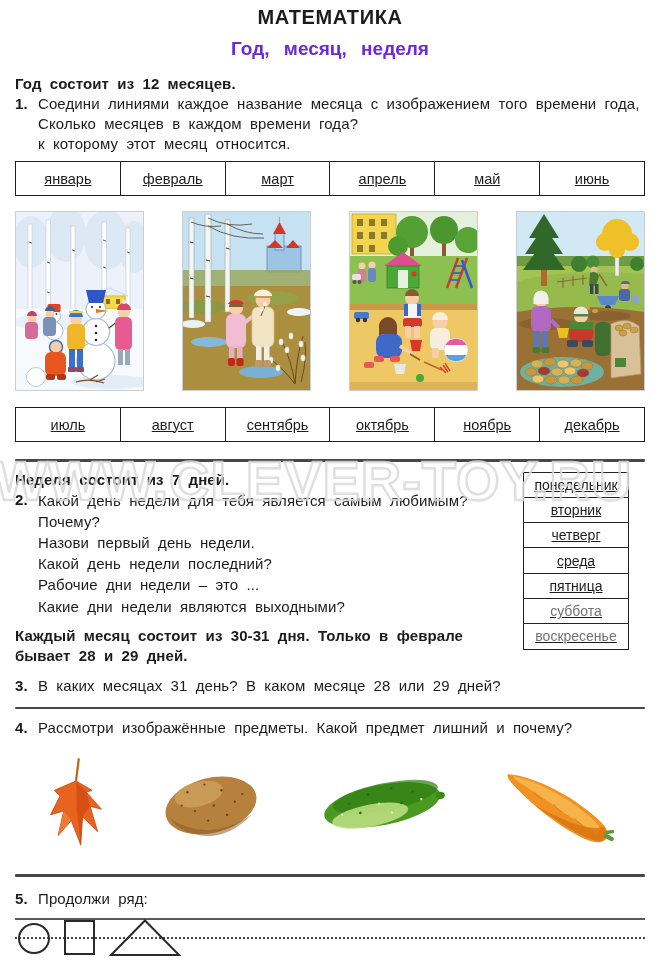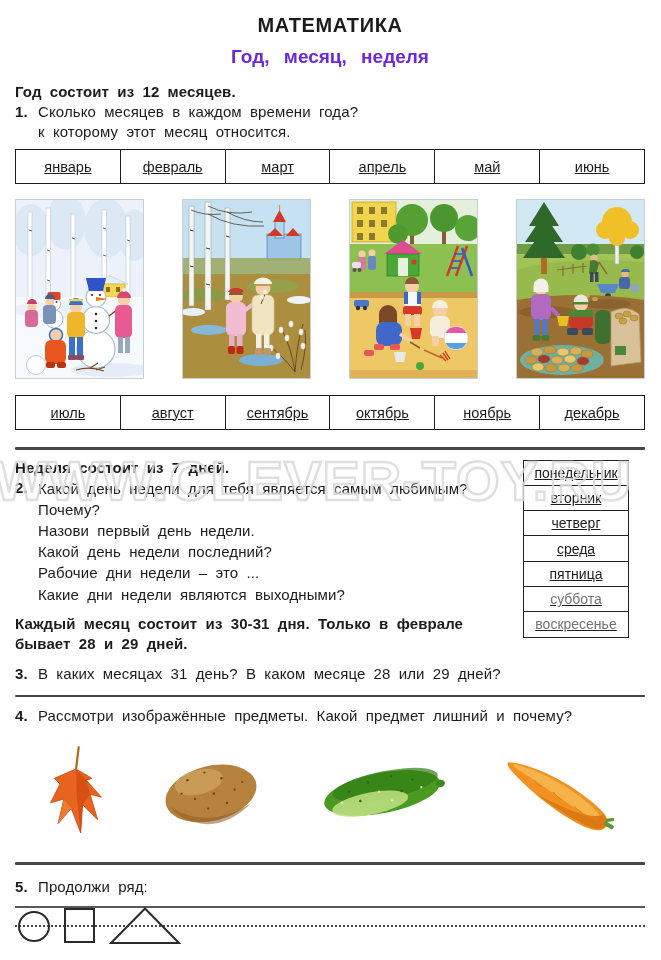--- a/index.html
+++ b/index.html
@@ -1,19 +1,19 @@
 <!DOCTYPE html>
 <html><head>
 <meta charset="utf-8">
 <style>
   html,body{margin:0;padding:0;width:661px;height:960px;background:#ffffff;overflow:hidden;}
   body{font-family:"Liberation Sans","DejaVu Sans",sans-serif;color:#1c1c1c;position:relative;}
   .sheet{padding:6px 16px 0 15px;position:relative;}
 
-  .title{text-align:center;font-size:20px;font-weight:bold;letter-spacing:.6px;margin-top:8px;}
+  .title{text-align:center;font-size:20px;font-weight:bold;letter-spacing:.6px;}
   .subtitle{text-align:center;font-size:19px;font-weight:bold;color:#6d28d9;word-spacing:9px;margin-top:9px;}
 
   .fact{font-weight:bold;font-size:15px;word-spacing:4px;letter-spacing:.1px;}
   .fact-year{margin-top:15px;}
   .task{display:flex;font-size:15px;word-spacing:4px;letter-spacing:.1px;line-height:20px;margin-top:2px;}
   .tnum{font-weight:bold;width:23px;flex:0 0 23px;}
   .tlines{flex:1;}
 
   table.months{width:100%;border-collapse:collapse;table-layout:fixed;margin-top:7px;text-decoration:underline;}
   table.months td{border:1.6px solid #1e1e1e;height:31px;text-align:center;font-size:14.5px;}
@@ -61,20 +61,21 @@
 <div class="sheet">
 
   <div class="title">МАТЕМАТИКА</div>
   <div class="subtitle">Год, месяц, неделя</div>
 
   <div class="fact fact-year">Год состоит из 12 месяцев.</div>
 
   <div class="task">
     <span class="tnum">1.</span>
     <div class="tlines">
+      <div>Соедини линиями каждое название месяца с изображением того времени года,</div>
       <div>Сколько месяцев в каждом времени года?</div>
       <div>к которому этот месяц относится.</div>
     </div>
   </div>
 
   <table class="months">
     <tbody>
         <tr>
       <td>январь</td>
       <td>февраль</td>

